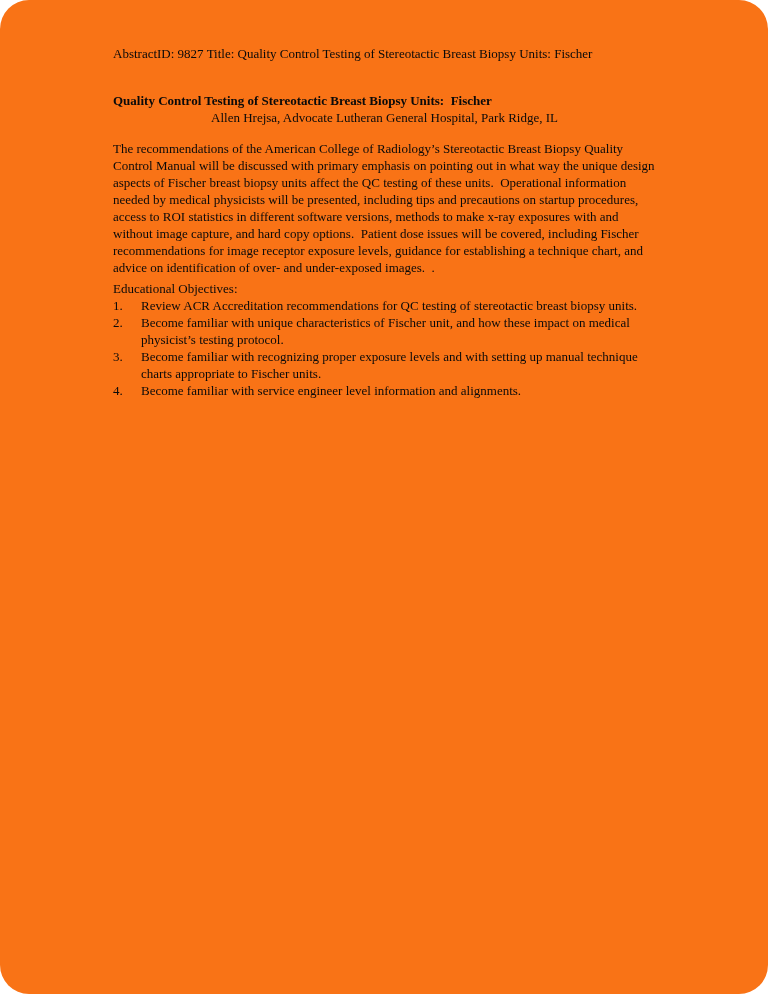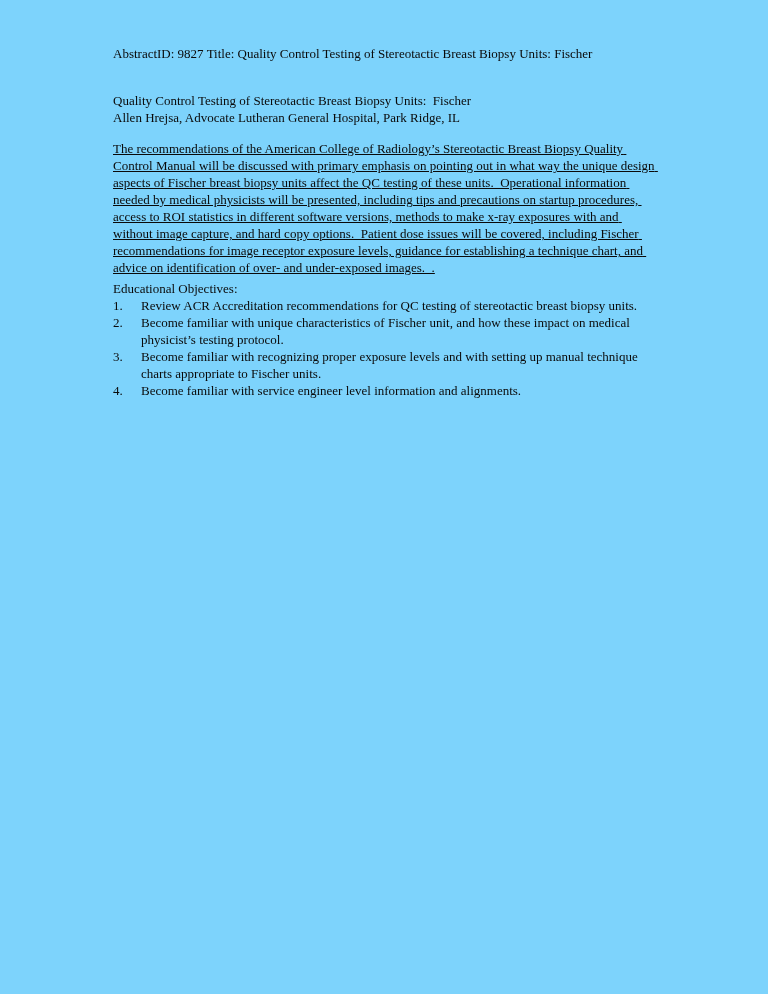--- a/index.html
+++ b/index.html
@@ -5,43 +5,44 @@
   html, body {
     margin: 0;
     padding: 0;
     background: #ffffff;
   }
   .page {
     position: relative;
     width: 768px;
     height: 994px;
     box-sizing: border-box;
-    background: #7dd3fc;
+    background: #f97316;
     padding: 45px 112px 0 113px;
     font-family: "Liberation Serif", serif;
     font-size: 13px;
     line-height: 17px;
     color: #0a0a0a;
     overflow: hidden;
+    border-radius: 29px;
   }
   .running-header {
     margin: 0 0 30px 0;
     white-space: pre-wrap;
   }
   .doc-title {
-    font-weight: normal;
+    font-weight: bold;
     white-space: pre-wrap;
   }
   .author-line {
     white-space: pre-wrap;
+    text-align: center;
   }
   .abstract {
     margin: 14px 0 0 0;
     white-space: pre-wrap;
-    text-decoration: underline;
   }
   .obj-heading {
     margin-top: 4px;
     white-space: pre-wrap;
   }
   ol.objectives {
     list-style: none;
     margin: 0;
     padding: 0;
   }

